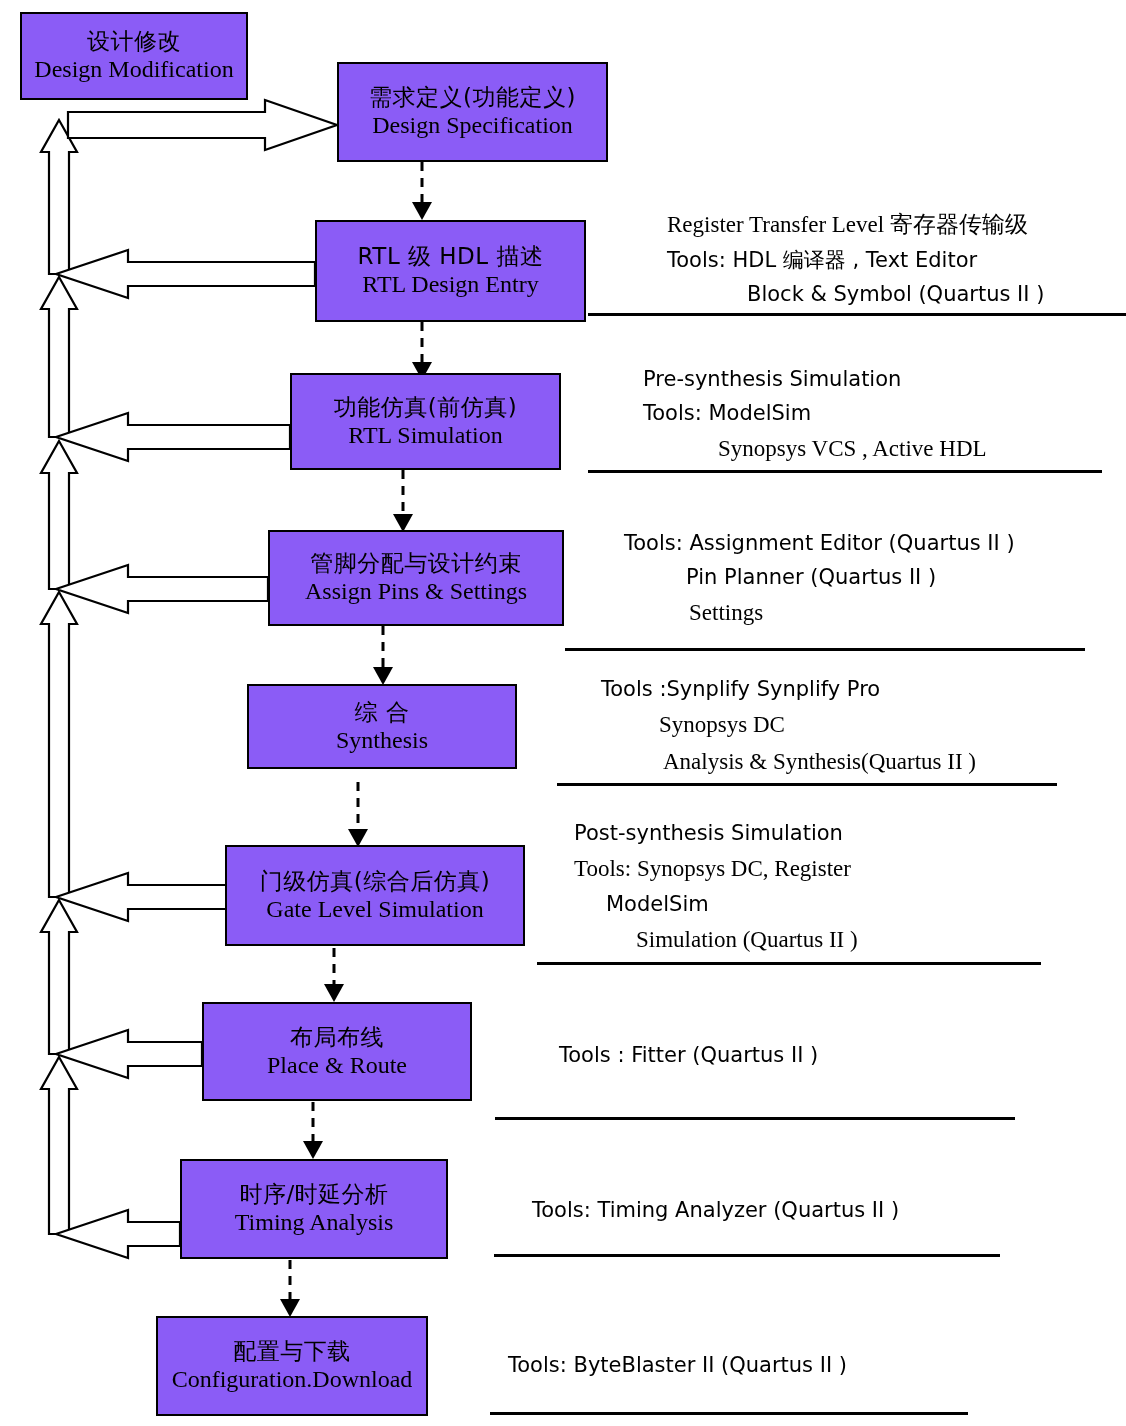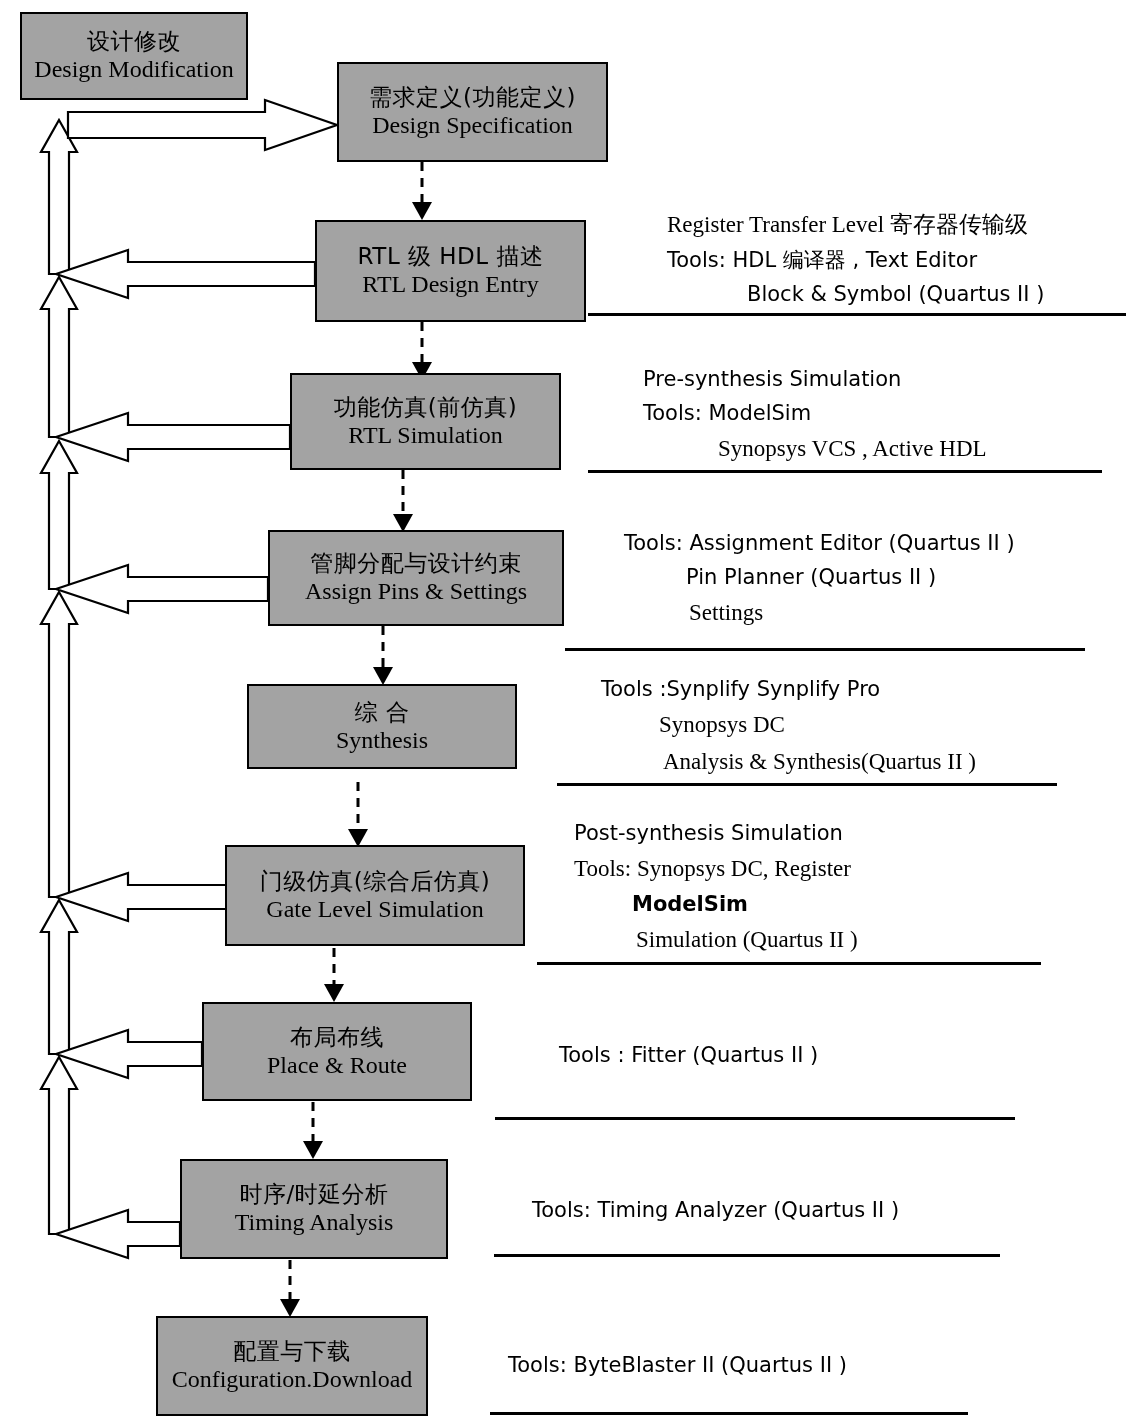--- a/index.html
+++ b/index.html
@@ -5,21 +5,21 @@
   html,body{margin:0;padding:0;}
   body{
     width:1126px;height:1426px;background:#fff;position:relative;overflow:hidden;
     font-family:"Liberation Serif","DejaVu Serif",serif;color:#000;
   }
   .stage{position:absolute;left:0;top:0;width:1126px;height:1426px;}
   svg.layer{position:absolute;left:0;top:0;width:1126px;height:1426px;pointer-events:none;}
 
   
   .pbox{
-    position:absolute;border:2px solid #000;background:#a3a3a3;
+    position:absolute;border:2px solid #000;background:#8b5cf6;
     display:flex;flex-direction:column;align-items:center;justify-content:center;
     box-sizing:border-box;text-align:center;line-height:1.18;
   }
   .pbox .cn{font-family:"DejaVu Sans","Liberation Sans",sans-serif;font-size:23px;letter-spacing:.5px;}
   .pbox .en{font-family:"Liberation Serif","DejaVu Serif",serif;font-size:24px;}
   .pbox.modbox .cn{font-size:23px;}
   .pbox.modbox .en{font-size:24px;}
 
   
   .ann{position:absolute;font-size:22px;line-height:1.62;white-space:nowrap;}
@@ -154,21 +154,21 @@
   <div class="ann" style="left:601px;top:672px;">
     <span class="ln sans">Tools :Synplify   Synplify Pro</span>
     <span class="ln serif" style="margin-left:58px;">Synopsys DC</span>
     <span class="ln serif" style="margin-left:62px;">Analysis &amp; Synthesis(Quartus II )</span>
   </div>
   <div class="sep" style="left:557px;top:783px;width:500px;"></div>
 
   <div class="ann" style="left:574px;top:816px;">
     <span class="ln sans">Post-synthesis Simulation</span>
     <span class="ln serif">Tools: Synopsys   DC, Register</span>
-    <span class="ln sans" style="margin-left:58px;font-weight:bold;">ModelSim</span>
+    <span class="ln sans" style="margin-left:32px;">ModelSim</span>
     <span class="ln serif" style="margin-left:62px;">Simulation (Quartus II )</span>
   </div>
   <div class="sep" style="left:537px;top:962px;width:504px;"></div>
 
   <div class="ann" style="left:559px;top:1038px;">
     <span class="ln sans">Tools : Fitter (Quartus II )</span>
   </div>
   <div class="sep" style="left:495px;top:1117px;width:520px;"></div>
 
   <div class="ann" style="left:532px;top:1193px;">

